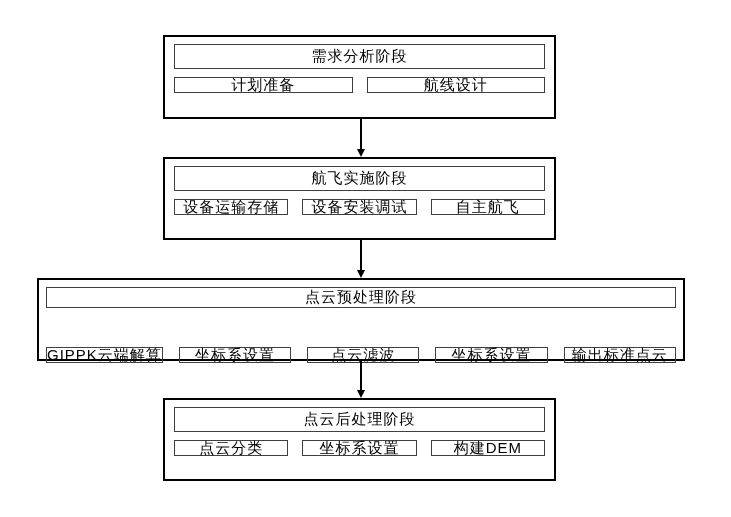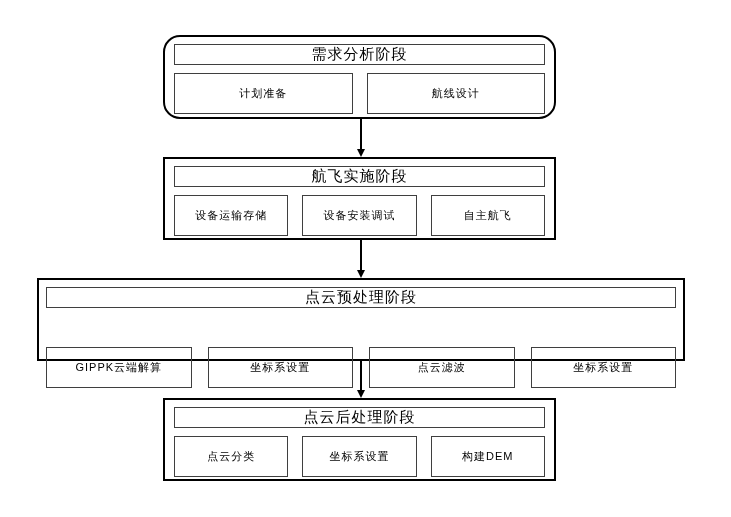--- a/index.html
+++ b/index.html
@@ -38,25 +38,25 @@
   .stage-steps {
     margin-top: 8px;
     display: flex;
     gap: 14px;
     flex: 1;
   }
   .step {
     box-sizing: border-box;
     border: 1px solid #3f3f3f;
     flex: 1;
-    height: 41px;
+    height: 16px;
     display: flex;
     align-items: center;
     justify-content: center;
-    font-size: 11px;
+    font-size: 15px;
     color: #000000;
     letter-spacing: 1px;
     white-space: nowrap;
   }
   .arrow {
     position: absolute;
     width: 9px;
     display: flex;
     flex-direction: column;
     align-items: center;
@@ -72,21 +72,21 @@
     border-left: 4.5px solid transparent;
     border-right: 4.5px solid transparent;
     border-top: 8px solid #000000;
   }
 </style>
 </head>
 <body>
 
 <div class="canvas">
 
-  <div class="stage" style="left:163px; top:35px; width:393px; height:84px;border-radius:17px;">
+  <div class="stage" style="left:163px; top:35px; width:393px; height:84px;">
     <div class="stage-title">需求分析阶段</div>
     <div class="stage-steps">
       <div class="step">计划准备</div>
       <div class="step">航线设计</div>
     </div>
   </div>
 
   <div class="arrow" style="left:356px; top:119px; height:38px;">
     <div class="arrow-line"></div>
     <div class="arrow-head"></div>
@@ -106,20 +106,21 @@
     <div class="arrow-head"></div>
   </div>
 
   <div class="stage" style="left:37px; top:278px; width:648px; height:83px; padding-left:7px; padding-right:7px;gap:31px;">
     <div class="stage-title">点云预处理阶段</div>
     <div class="stage-steps" style="gap:16px;">
       <div class="step">GIPPK云端解算</div>
       <div class="step">坐标系设置</div>
       <div class="step">点云滤波</div>
       <div class="step">坐标系设置</div>
+      <div class="step">输出标准点云</div>
     </div>
   </div>
 
   <div class="arrow" style="left:356px; top:361px; height:37px;">
     <div class="arrow-line"></div>
     <div class="arrow-head"></div>
   </div>
 
   <div class="stage" style="left:163px; top:398px; width:393px; height:83px;">
     <div class="stage-title">点云后处理阶段</div>

